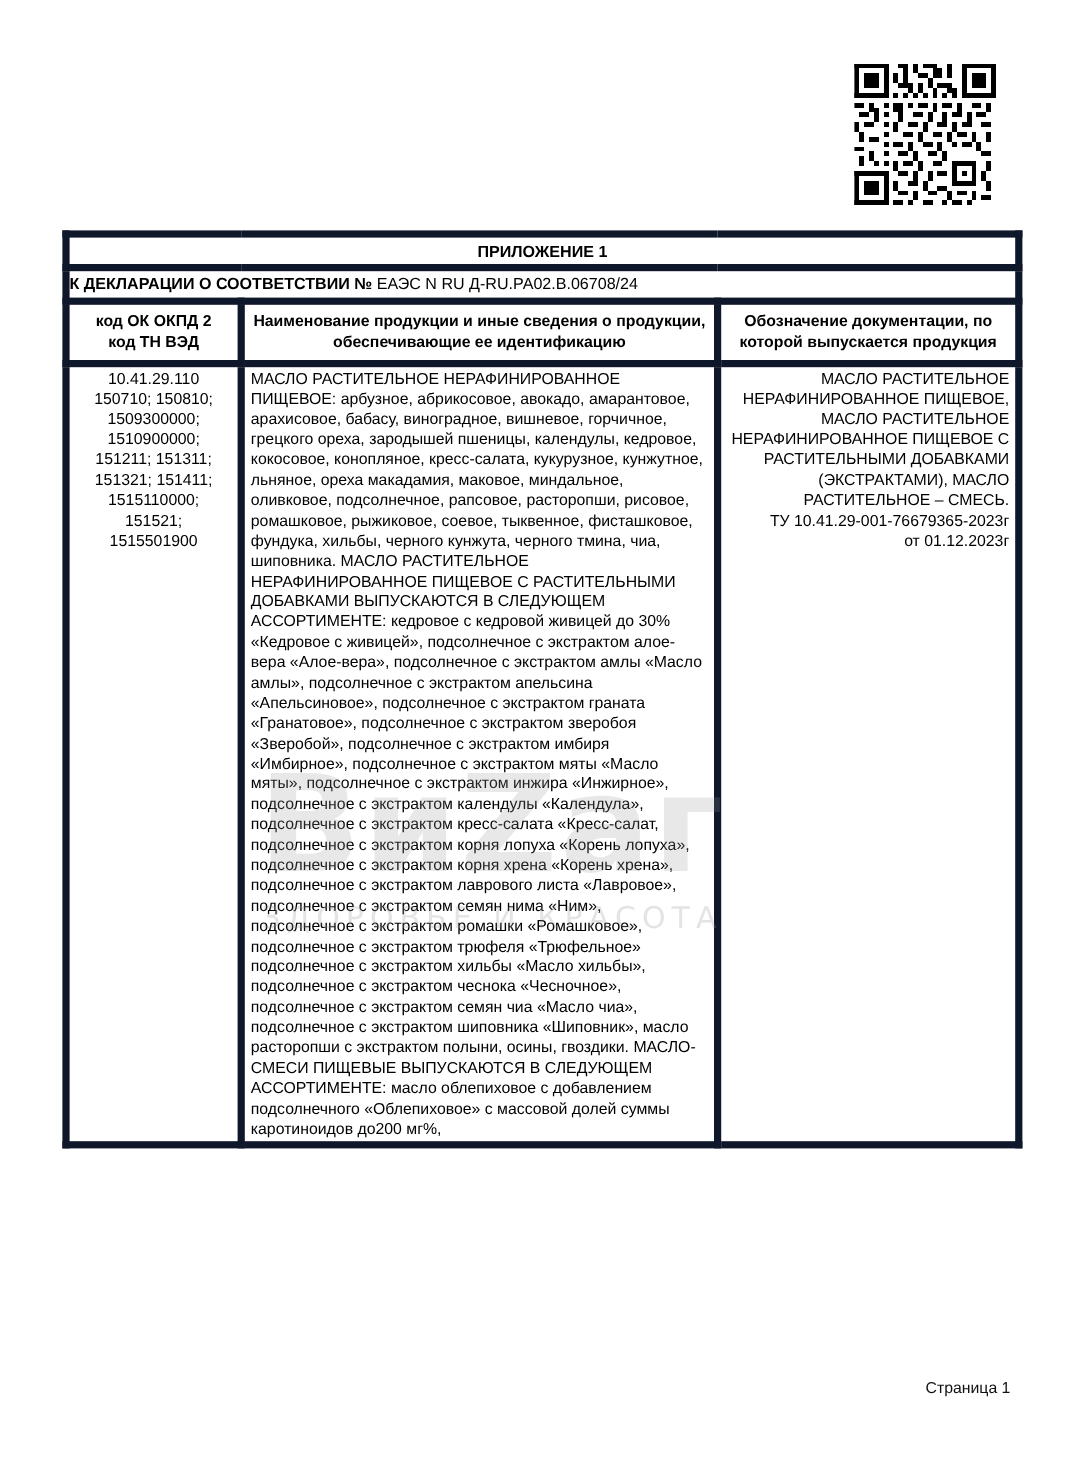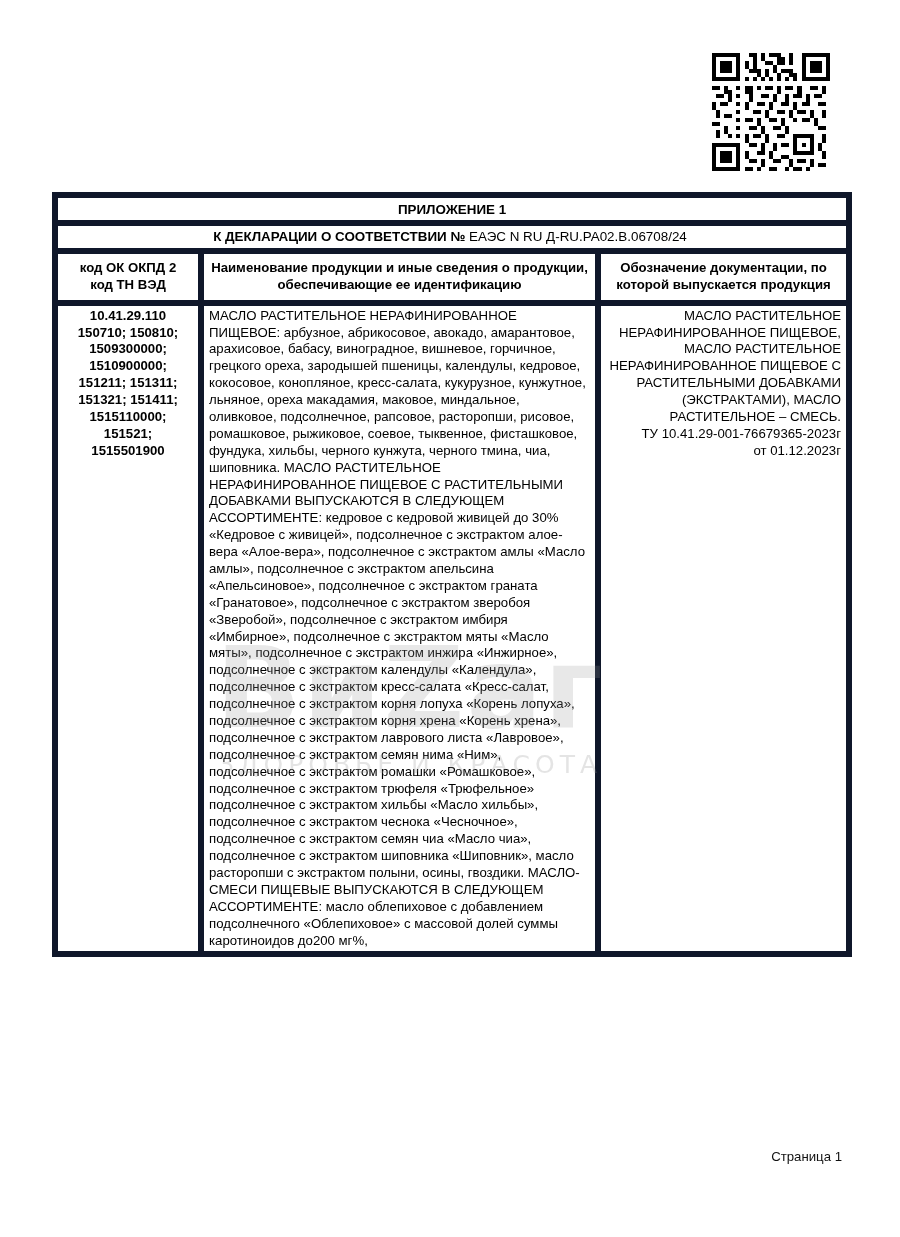--- a/index.html
+++ b/index.html
@@ -52,21 +52,20 @@
     color: #000000;
     margin-top: 16px;
   }
   .title-row td {
     text-align: center;
     font-weight: bold;
     font-size: 13.4px;
     padding: 3px 4px 2px 4px;
   }
   .subtitle-row td {
-    text-align: center;
     font-weight: bold;
     font-size: 13.4px;
     padding: 2px 4px 3px 0;
   }
   .subtitle-row .regular {
     font-weight: normal;
   }
   .onproduct-row td {
     text-align: center;
     font-size: 13.2px;
@@ -82,21 +81,20 @@
   }
   .col1 { width: 146px; }
   .col2 { width: 397px; }
   .col3 { width: 251px; }
 
   .cell-codes {
     text-align: center;
     font-size: 13.2px;
     line-height: 1.33;
     padding-top: 5px;
-    font-weight: bold;
   }
   .cell-codes div { white-space: nowrap; }
 
   .cell-name {
     text-align: left;
     font-size: 13.2px;
     line-height: 1.335;
     padding-top: 5px;
     padding-left: 6px;
     padding-right: 4px;

